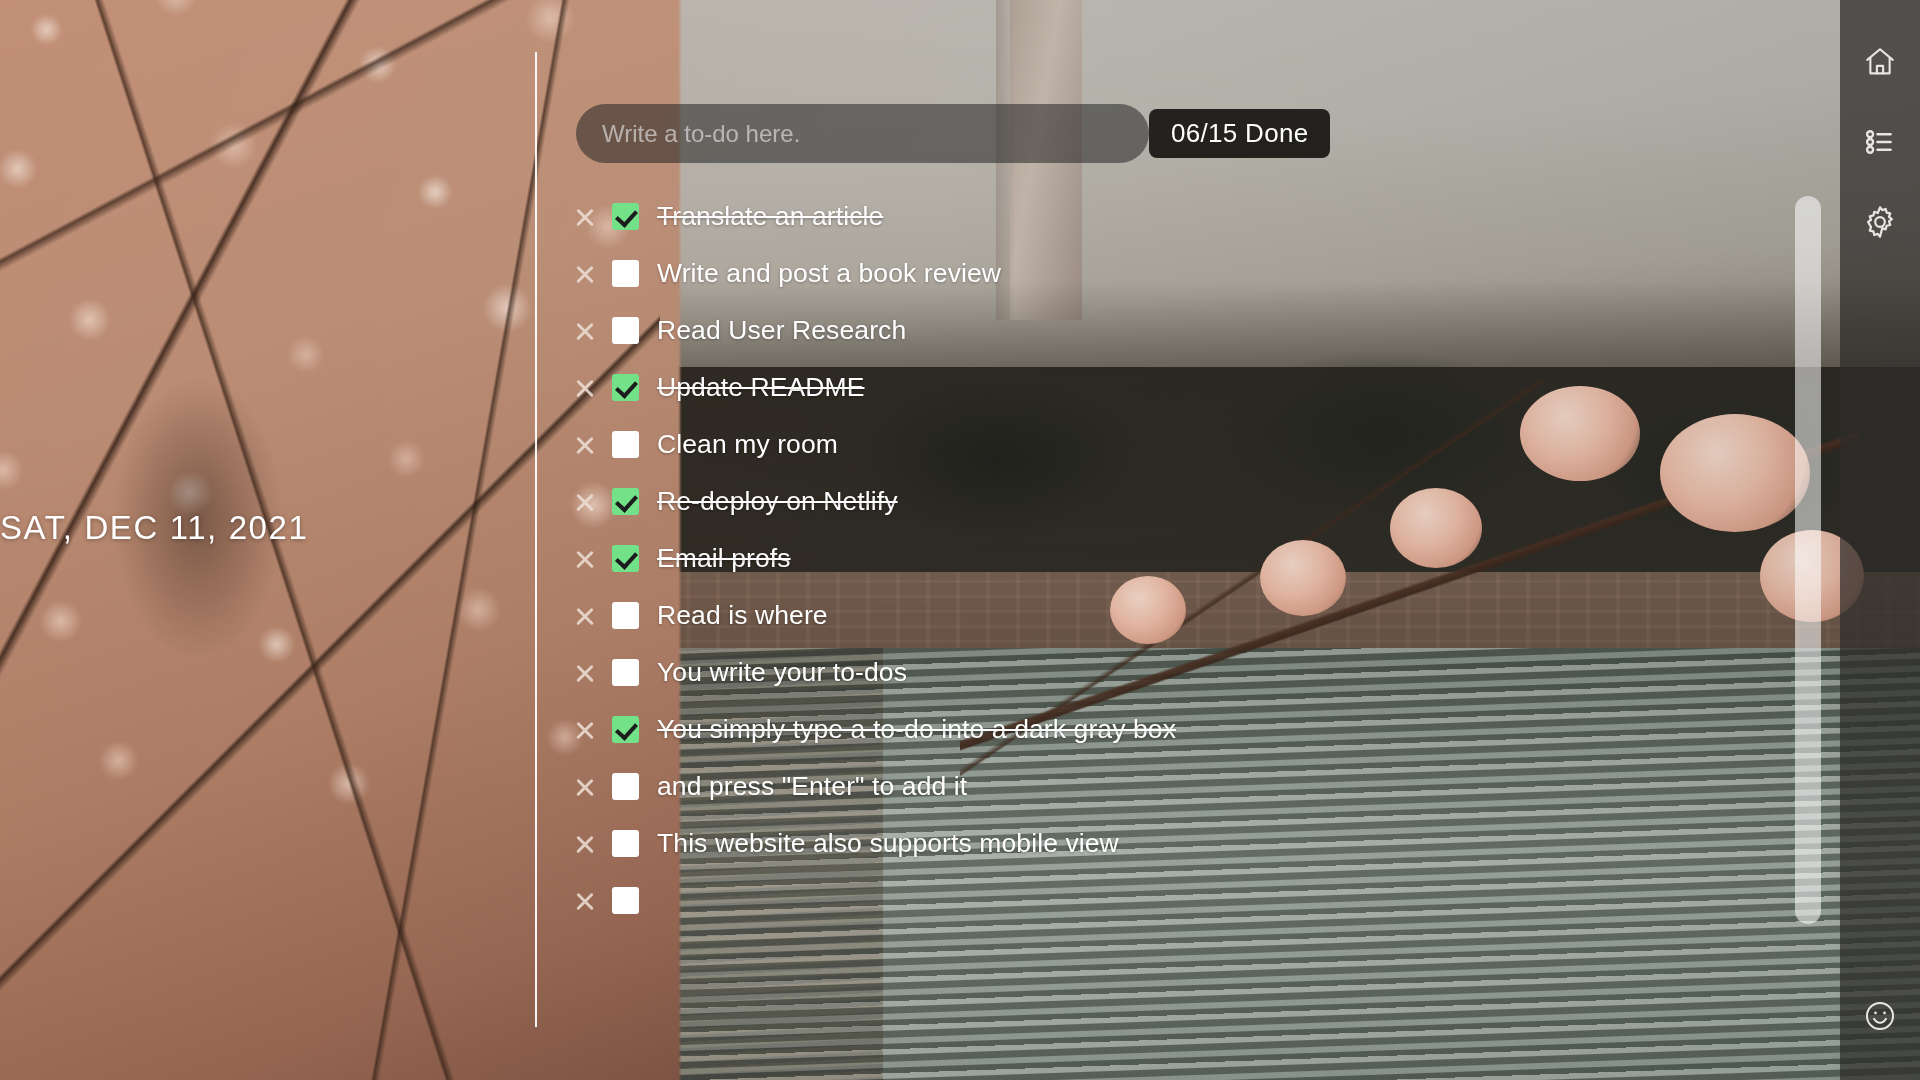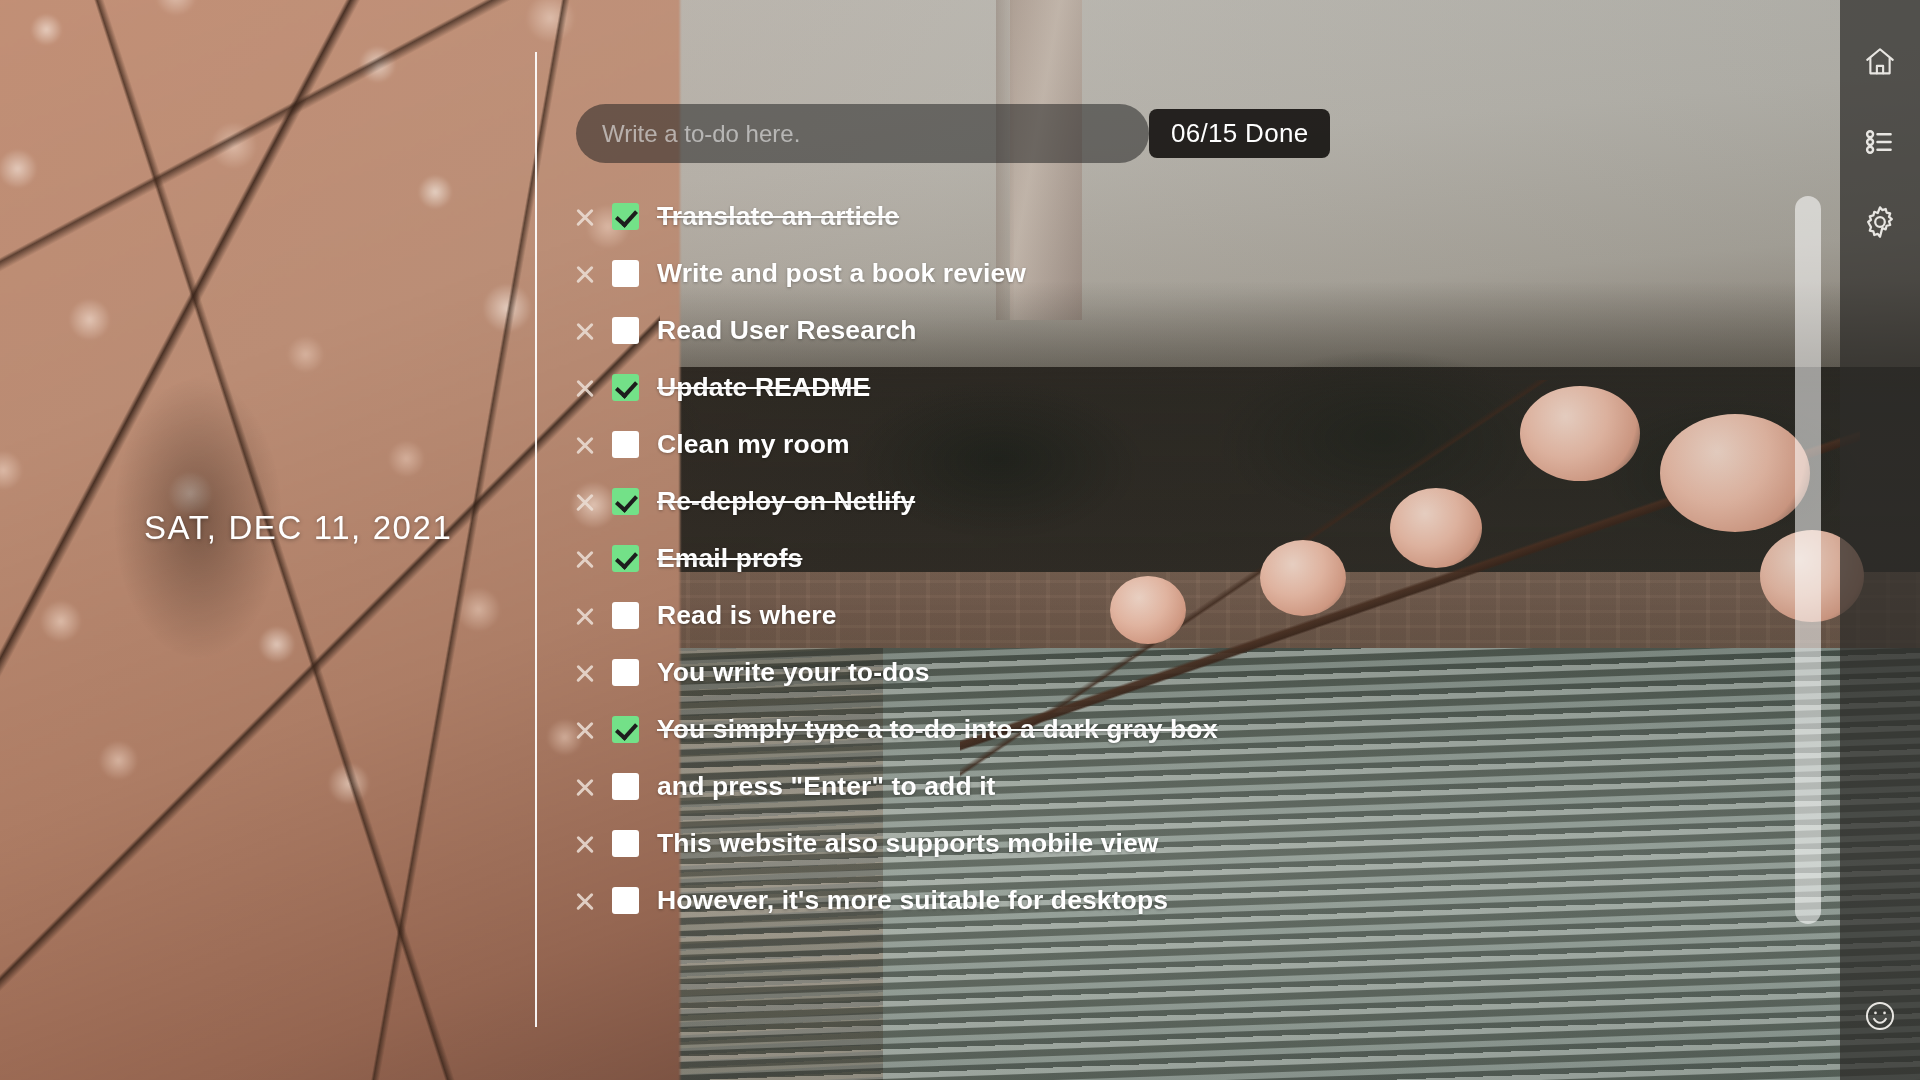--- a/index.html
+++ b/index.html
@@ -122,21 +122,21 @@
   
   .tint {
     position:absolute; inset:0;
     background:linear-gradient(105deg, rgba(120,70,48,.18) 0%, rgba(70,60,55,.10) 45%, rgba(40,50,50,.16) 100%);
   }
 
   
   .left-panel{
     position:absolute; left:0; top:0; width:535px; height:100%;
     display:flex; flex-direction:column; justify-content:center;
-    padding-left:144px; z-index:5;
+    z-index:5;
   }
   .date{
     color:#fff; font-size:33px; letter-spacing:1.6px; font-weight:400;
     text-shadow:0 1px 4px rgba(0,0,0,.35); margin-bottom:24px; white-space:nowrap;
   }
   .title{
     color:#fff; font-size:50px; letter-spacing:1.2px; font-weight:400;
     text-shadow:0 1px 5px rgba(0,0,0,.35); white-space:nowrap;
   }
   .divider{
@@ -164,21 +164,21 @@
     letter-spacing:.3px;
   }
 
   
   .list-wrap{
     position:absolute; left:0; top:188px; width:100%; height:790px;
     overflow:hidden;
   }
   .list{ list-style:none; padding-left:31px; }
   .item{
-    display:flex; align-items:center; height:57px; gap:0;font-weight:bold;
+    display:flex; align-items:center; height:57px; gap:0;
   }
   .del{
     width:38px; height:38px; flex:0 0 38px; position:relative;
     cursor:pointer; opacity:.86;
   }
   .del:before,.del:after{
     content:""; position:absolute; left:8px; top:18px; width:22px; height:3.2px;
     background:#ecdfd6; border-radius:2px;
   }
   .del:before{ transform:rotate(45deg); }
@@ -315,21 +315,20 @@
           <span class="label">and press "Enter" to add it</span>
         </li>
         <li class="item">
           <span class="del"></span>
           <span class="cb"></span>
           <span class="label">This website also supports mobile view</span>
         </li>
         <li class="item">
           <span class="del"></span>
           <span class="cb"></span>
-          <span class="label">However, it's more suitable for desktops</span>
         </li>
       </ul>
   </div>
 </div>
 
 <div class="scrollbar">
   <div class="thumb"></div>
 </div>
 
 <div class="rail">

